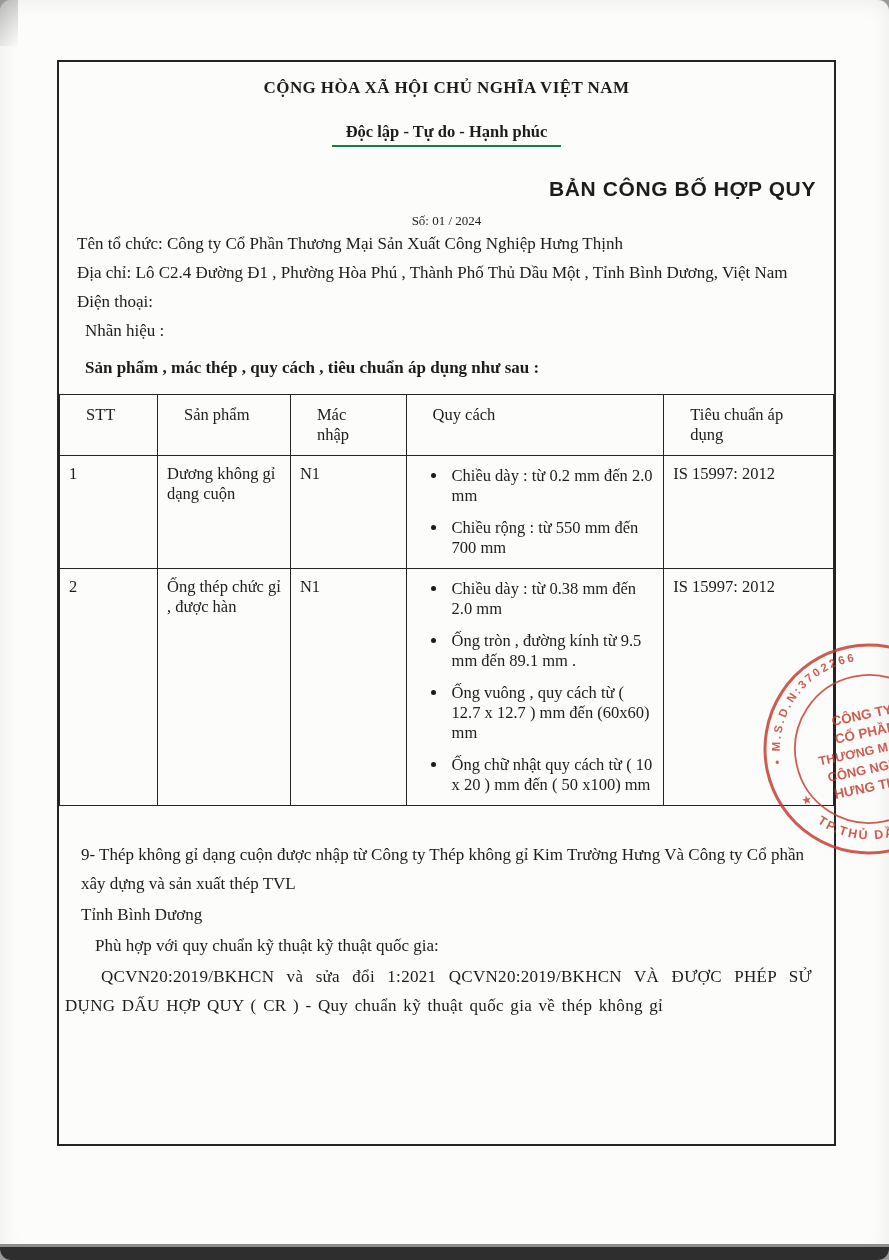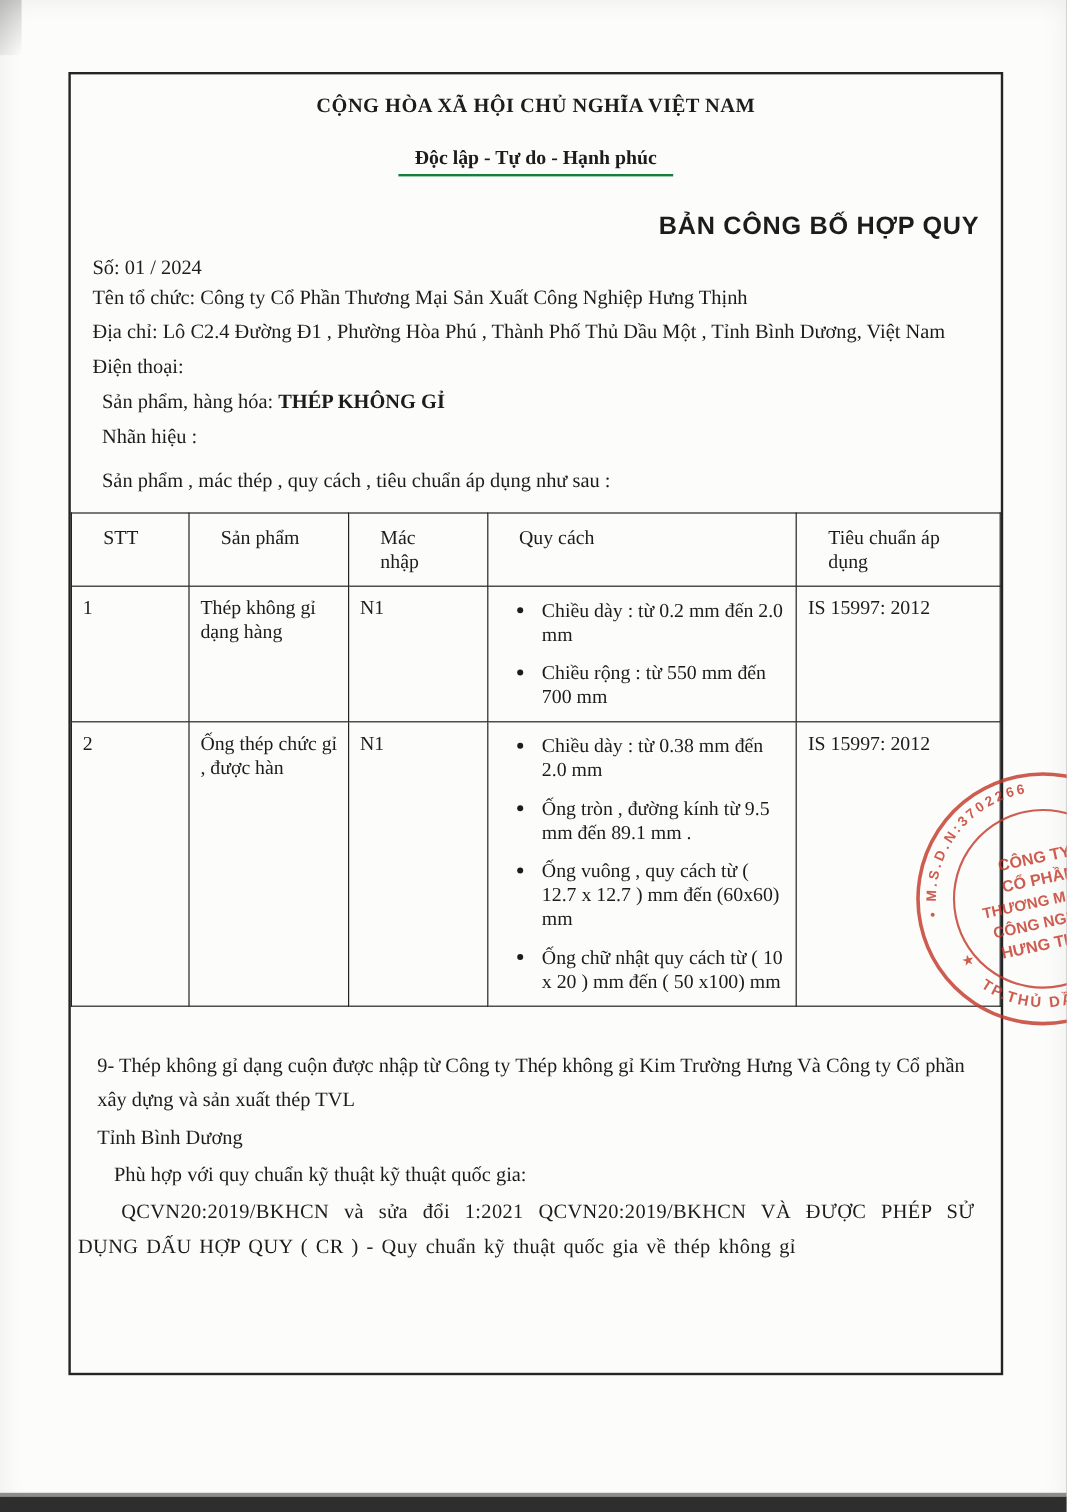--- a/index.html
+++ b/index.html
@@ -5,20 +5,21 @@
   html,body{margin:0;padding:0;background:#9a9a9a;}
   .page{
     position:relative;
     width:889px;height:1260px;
     margin:0 auto;
     background:#fcfcfa;
     overflow:hidden;
     font-family:"Liberation Serif", serif;
     color:#1c1c1c;
     box-shadow: inset 0 0 22px rgba(0,0,0,0.07);
+    border-radius: 11px;
   }
   .frame{
     position:absolute;
     left:57px; top:60px;
     width:779px; height:1086px;
     border:2px solid #242424;
     box-sizing:border-box;
     background:transparent;
   }
   .inner{padding:0 18px;}
@@ -33,27 +34,27 @@
     border-bottom:2px solid #15803d;
     margin-top:4px;
   }
   .doc-title{
     text-align:right;
     font-family:"Liberation Sans", sans-serif;
     font-weight:bold;font-size:21px;letter-spacing:0.6px;
     margin:30px 0 0 0;
   }
   .doc-number{
-    text-align:left;font-size:17px;margin-top:12px;
+    text-align:center;font-size:13px;margin-top:12px;
   }
   .intro{font-size:17px;line-height:29px;}
   .intro p{margin:0;}
   .intro .pad{padding-left:8px;}
   .bold{font-weight:bold;}
-  .intro .tbl-intro{margin-top:8px;padding-left:8px;margin-bottom:12px;}
+  .intro .tbl-intro{margin-top:8px;padding-left:8px;margin-bottom:12px;font-weight:bold;}
 
   table.spec{
     width:100%;
     border-collapse:collapse;
     font-size:16.5px;
     margin-top:4px;
   }
   table.spec th, table.spec td{
     border:1.6px solid #242424;
     vertical-align:top;
@@ -118,40 +119,39 @@
         <span class="motto">Độc lập - Tự do - Hạnh phúc</span>
       </div>
 
       <h1 class="doc-title">BẢN CÔNG BỐ HỢP QUY</h1>
       <div class="doc-number">Số: 01 / 2024</div>
 
       <div class="intro">
         <p>Tên tổ chức: Công ty Cổ Phần Thương Mại Sản Xuất Công Nghiệp Hưng Thịnh</p>
         <p>Địa chỉ: Lô C2.4 Đường Đ1 , Phường Hòa Phú , Thành Phố Thủ Dầu Một , Tỉnh Bình Dương, Việt Nam</p>
         <p>Điện thoại:</p>
-        <p class="pad"><span>Sản phẩm, hàng hóa: </span><span class="bold">THÉP KHÔNG GỈ</span></p>
         <p class="pad">Nhãn hiệu :</p>
         <p class="tbl-intro">Sản phẩm , mác thép , quy cách , tiêu chuẩn áp dụng như sau :</p>
       </div>
     </div>
 
     <table class="spec">
       <thead>
         <tr>
           <th class="c-stt">STT</th>
           <th class="c-sp">Sản phẩm</th>
           <th class="c-mt">Mác nhập</th>
           <th class="c-qc">Quy cách</th>
           <th class="c-tc">Tiêu chuẩn áp dụng</th>
         </tr>
       </thead>
       <tbody>
         <tr>
           <td class="stt">1</td>
-          <td>Thép không gỉ dạng hàng</td>
+          <td>Dương không gỉ dạng cuộn</td>
           <td class="mt">N1</td>
           <td>
             <ul class="qc">
               <li>Chiều dày : từ 0.2 mm đến 2.0 mm</li>
               <li>Chiều rộng : từ 550 mm đến 700 mm</li>
             </ul>
           </td>
           <td>IS 15997: 2012</td>
         </tr>
         <tr>

